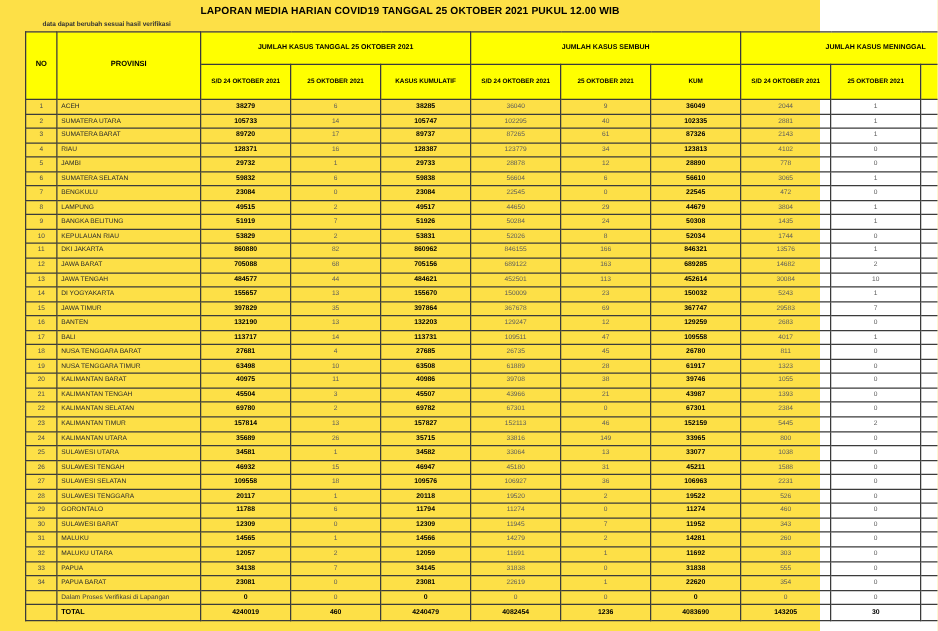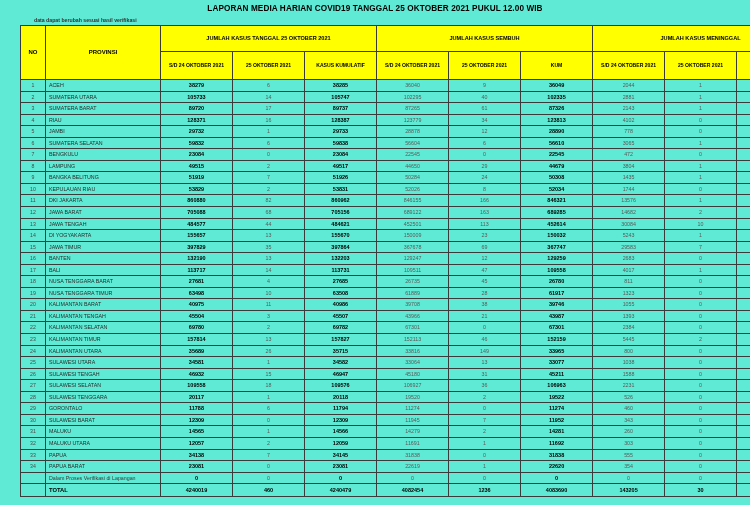--- a/index.html
+++ b/index.html
@@ -5,22 +5,22 @@
   * { box-sizing: border-box; }
   html, body {
     margin: 0; padding: 0;
     width: 750px; height: 505px;
     background: #ffffff;
     font-family: "Liberation Sans", sans-serif;
     overflow: hidden;
   }
   #page {
     position: relative;
-    width: 750px; height: 505px;
-    background: #5eead4;
+    width: 656px; height: 505px;
+    background: #fde047;
   }
   .title {
     text-align: center;
     font-size: 8.2px;
     font-weight: bold;
     color: #000;
     padding-top: 4px;
     letter-spacing: .1px;
   }
   .subtitle {

